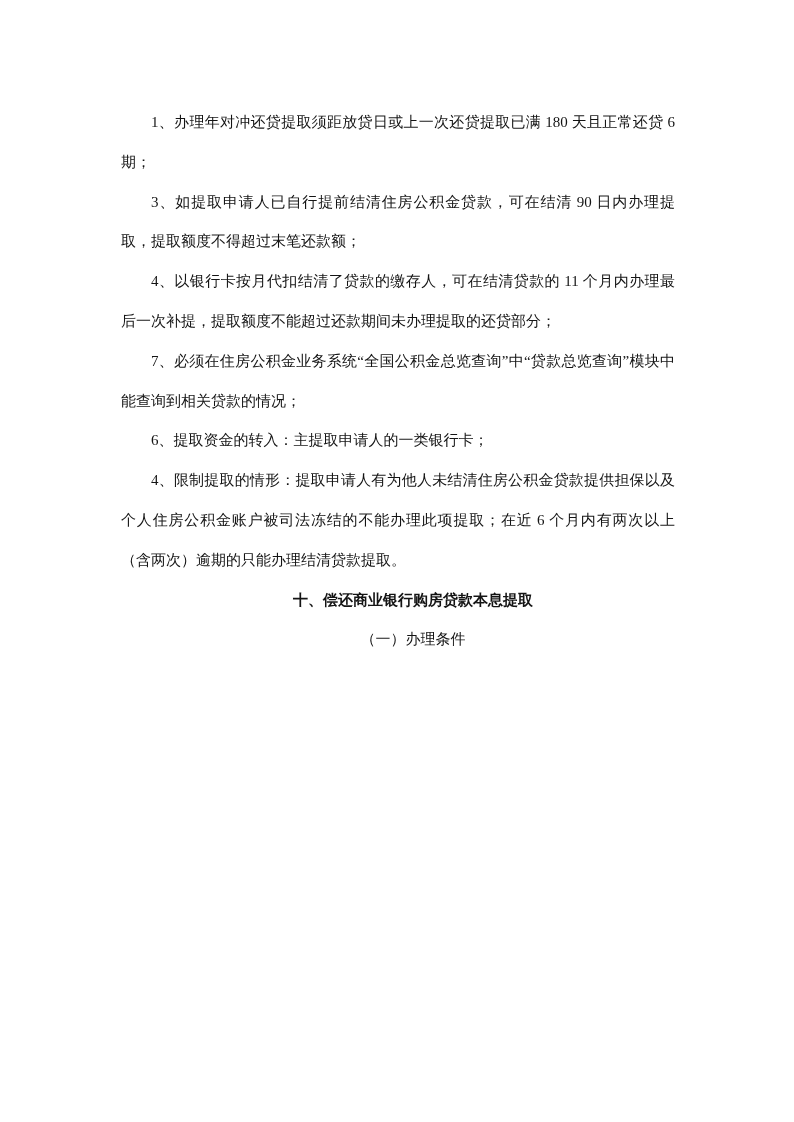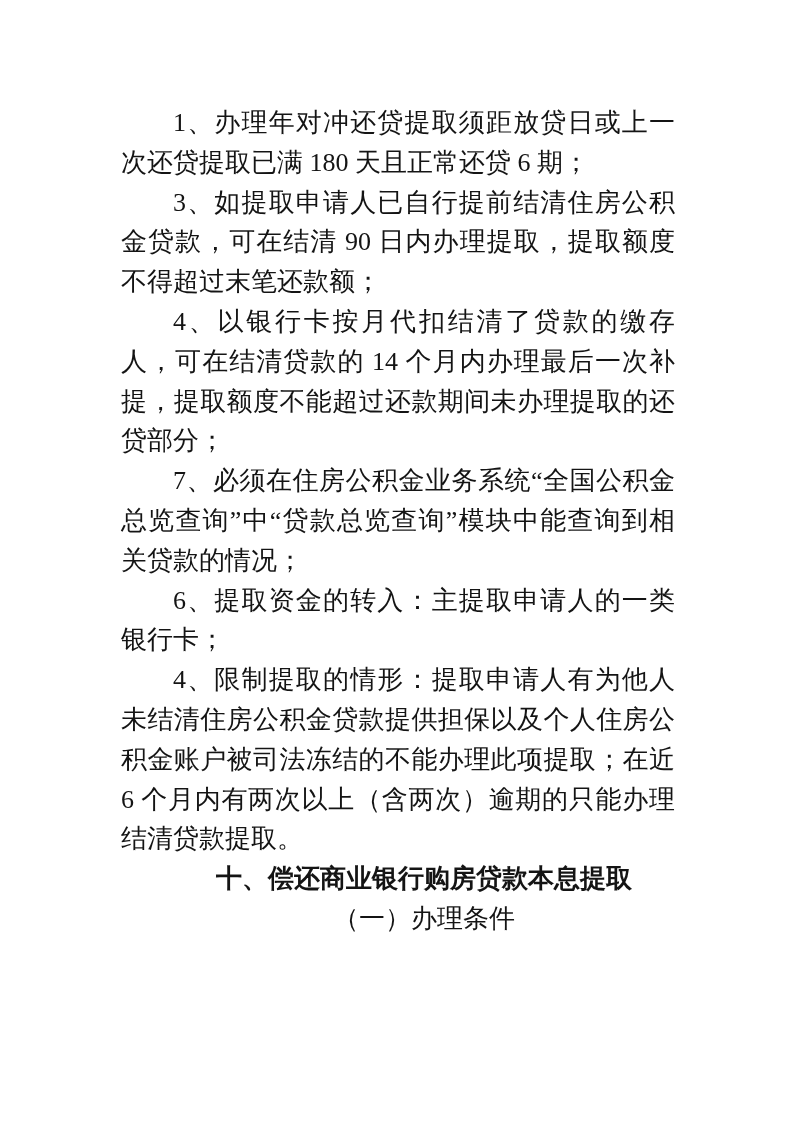--- a/index.html
+++ b/index.html
@@ -14,21 +14,21 @@
     background: #ffffff;
     overflow: hidden;
     font-family: "Liberation Serif", "DejaVu Serif", serif;
     color: #141414;
   }
   .content {
     position: absolute;
     left: 121px;
     top: 103px;
     width: 554px;
-    font-size: 26px;
+    font-size: 15px;
     line-height: 39.8px;
     letter-spacing: 0;
   }
   .content p {
     margin: 0;
     padding: 0;
     text-indent: 2em;
     text-align: justify;
     text-justify: inter-ideograph;
     word-break: break-all;
@@ -41,20 +41,20 @@
     text-align: center;
   }
 </style>
 </head>
 <body>
 
 <div class="page">
   <div class="content">
     <p class="body">1、办理年对冲还贷提取须距放贷日或上一次还贷提取已满 180 天且正常还贷 6 期；</p>
     <p class="body">3、如提取申请人已自行提前结清住房公积金贷款，可在结清 90 日内办理提取，提取额度不得超过末笔还款额；</p>
-    <p class="body">4、以银行卡按月代扣结清了贷款的缴存人，可在结清贷款的 14 个月内办理最后一次补提，提取额度不能超过还款期间未办理提取的还贷部分；</p>
+    <p class="body">4、以银行卡按月代扣结清了贷款的缴存人，可在结清贷款的 11 个月内办理最后一次补提，提取额度不能超过还款期间未办理提取的还贷部分；</p>
     <p class="body">7、必须在住房公积金业务系统“全国公积金总览查询”中“贷款总览查询”模块中能查询到相关贷款的情况；</p>
     <p class="body">6、提取资金的转入：主提取申请人的一类银行卡；</p>
     <p class="body">4、限制提取的情形：提取申请人有为他人未结清住房公积金贷款提供担保以及个人住房公积金账户被司法冻结的不能办理此项提取；在近 6 个月内有两次以上（含两次）逾期的只能办理结清贷款提取。</p>
     <p class="heading">十、偿还商业银行购房贷款本息提取</p>
     <p class="subheading">（一）办理条件</p>
   </div>
 </div>
 
 </body></html>

